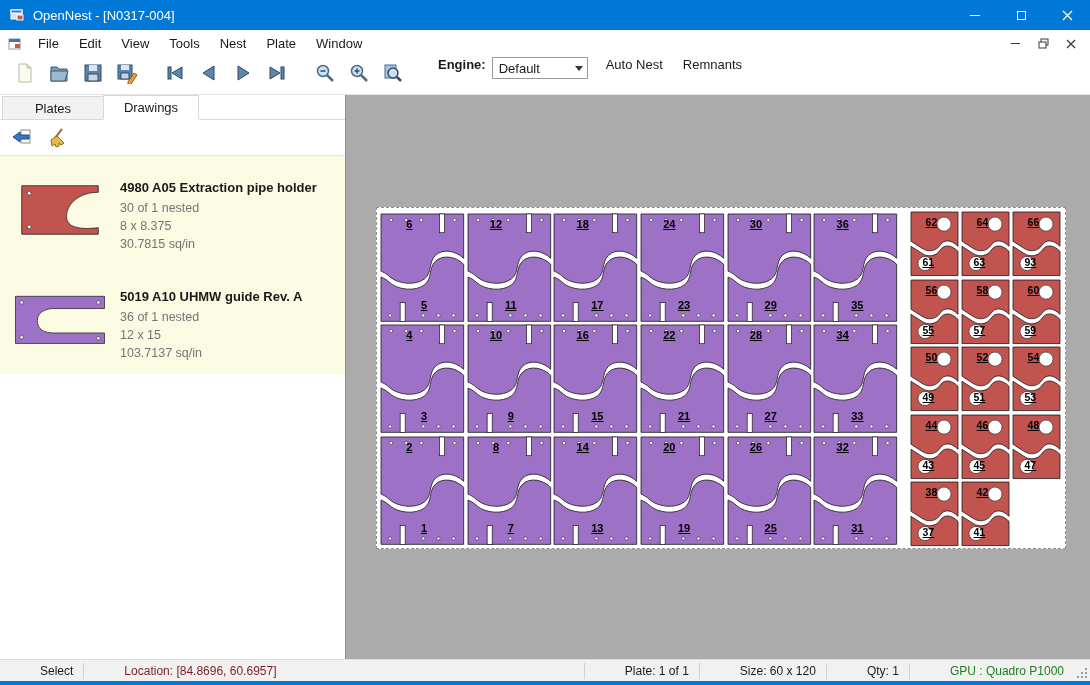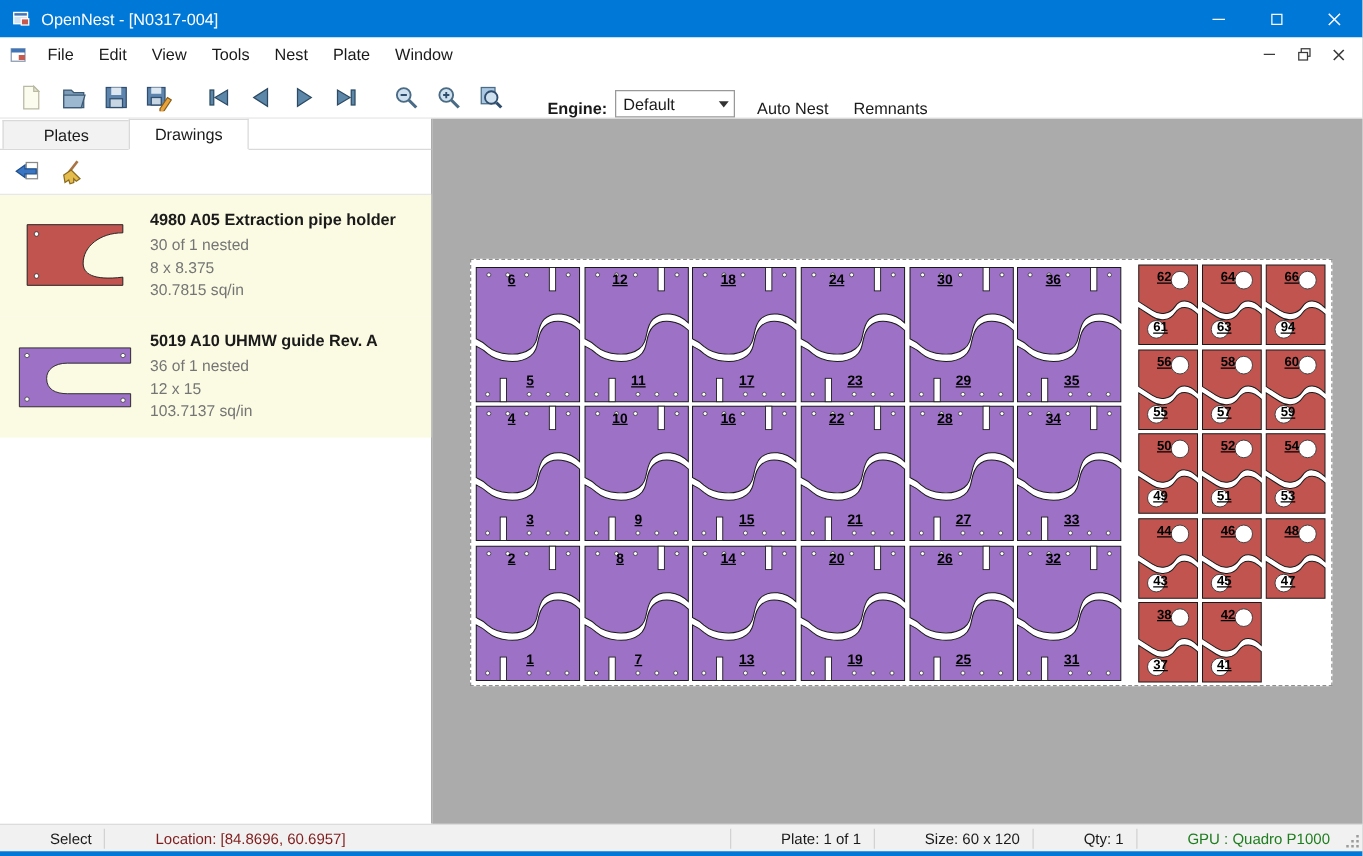--- a/index.html
+++ b/index.html
@@ -23,21 +23,21 @@
 
   
   .menubar{ flex:0 0 27px; background:#fff; display:flex; align-items:center; padding-left:8px; }
   .mdi-doc-icon{ display:flex; margin-right:6px; }
   .menu-item{ padding:0 10px; height:100%; display:flex; align-items:center; }
   .mdi-controls{ margin-left:auto; display:flex; align-items:center; gap:14px; padding-right:12px; }
   .mdi-btn{ display:flex; align-items:center; justify-content:center; width:14px; height:14px; }
   .glyph-min-dark{ width:9px; height:1px; background:#3a3a3a; }
 
   
-  .toolbar{ flex:0 0 38px; background:#fff; border-bottom:1px solid #e4e4e4; display:flex; align-items:flex-end; padding-left:8px; }
+  .toolbar{ flex:0 0 38px; background:#fff; border-bottom:1px solid #e4e4e4; display:flex; align-items:flex-start; padding-left:8px; }
   .tool-btn{ width:34px; height:32px; display:flex; align-items:center; justify-content:center; }
   .tool-gap{ width:14px; }
   .engine-label{ font-weight:bold; margin:0 6px 0 28px; }
   .combo{ width:96px; height:22px; border:1px solid #999; background:#fff; display:flex; align-items:center; padding-left:6px; }
   .combo-arrow{ margin-left:auto; width:16px; display:flex; align-items:center; justify-content:center; }
   .combo-arrow::after{ content:""; border-left:4px solid transparent; border-right:4px solid transparent; border-top:5px solid #333; }
   .tool-label{ padding:0 10px; margin-left:8px; }
 
   
   .body{ flex:1 1 auto; min-height:0; display:flex; }
@@ -46,21 +46,21 @@
   .sidebar{ flex:0 0 346px; background:#fff; border-right:1px solid #919191; display:flex; flex-direction:column; }
   .tabstrip{ flex:0 0 25px; display:flex; align-items:flex-end; padding-left:2px; border-bottom:1px solid #d9d9d9; }
   .tab{ width:102px; height:23px; background:#f2f2f2; border:1px solid #d9d9d9; border-bottom:none; display:flex; align-items:center; justify-content:center; }
   .tab.active{ width:96px; height:25px; background:#fff; margin-left:-1px; margin-bottom:-1px; border-bottom:1px solid #fff; z-index:2; }
   .side-toolbar{ flex:0 0 36px; display:flex; align-items:center; gap:8px; padding:0 8px; border-bottom:1px solid #e7e7e7; }
   .side-tool-btn{ width:28px; height:28px; display:flex; align-items:center; justify-content:center; }
   .drawings-list{ flex:1 1 auto; }
   .drawing-item{ display:flex; gap:12px; background:#fbfae2; padding:10px 10px 12px 12px; }
   .thumb-box{ flex:0 0 96px; display:flex; align-items:center; justify-content:center; }
   .d-text{ padding-top:2px; }
-  .d-title{ font-weight:bold; font-size:13px; margin-bottom:4px; }
+  .d-title{ font-weight:bold; font-size:13px; margin-bottom:4px;margin-top:12px; }
   .d-sub{ color:#757575; font-size:12.5px; line-height:18px; }
 
   
   .canvas{ flex:1 1 auto; background:#ababab; position:relative; overflow:hidden; }
   .plate{ position:absolute; left:30px; top:112px; width:690px; height:342px; background:#fff; border:1px dashed #8f8f8f; }
   .purple-grid{ position:absolute; left:2px; top:4px; width:520px; height:334px; display:grid; grid-template-columns:repeat(6,1fr); grid-template-rows:repeat(3,1fr); }
   .red-grid{ position:absolute; left:532px; top:2px; width:153px; height:338px; display:grid; grid-template-columns:repeat(3,1fr); grid-template-rows:repeat(5,1fr); }
   .pcell,.rcell{ position:relative; }
   .pcell svg,.rcell svg{ position:absolute; inset:0; width:100%; height:100%; }
   .purple-part{ fill:var(--purple-color); stroke:#1a1a1a; stroke-width:0.8; }
@@ -693,21 +693,21 @@
   </div>
 
   <div class="rcell">
     <svg viewBox="0 0 51 67" preserveAspectRatio="none">
       <path class="red-part" d="M2,2 L49,2 L49,36 C42,29 35,29 31,35 C27,41 19,42 13,38 L2,31 Z"></path>
       <path class="red-part" d="M2,36 L13,43 C19,47 27,46 31,40 C35,34 42,34 49,41 L49,65 L2,65 Z"></path>
       <circle class="hole-big" cx="35" cy="14" r="7"></circle>
       <circle class="hole-big" cx="16" cy="53" r="7"></circle>
     </svg>
     <div class="num num-top">66</div>
-    <div class="num num-bot">94</div>
+    <div class="num num-bot">93</div>
   </div>
 
   <div class="rcell">
     <svg viewBox="0 0 51 67" preserveAspectRatio="none">
       <path class="red-part" d="M2,2 L49,2 L49,36 C42,29 35,29 31,35 C27,41 19,42 13,38 L2,31 Z"></path>
       <path class="red-part" d="M2,36 L13,43 C19,47 27,46 31,40 C35,34 42,34 49,41 L49,65 L2,65 Z"></path>
       <circle class="hole-big" cx="35" cy="14" r="7"></circle>
       <circle class="hole-big" cx="16" cy="53" r="7"></circle>
     </svg>
     <div class="num num-top">56</div>

